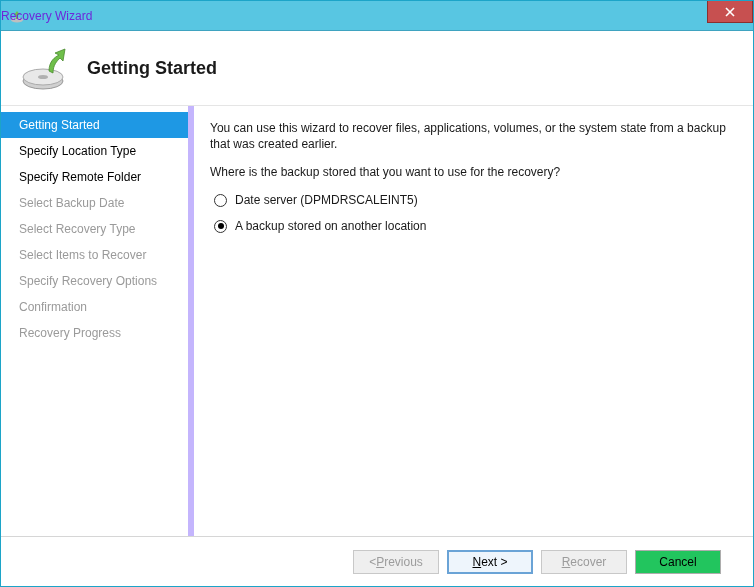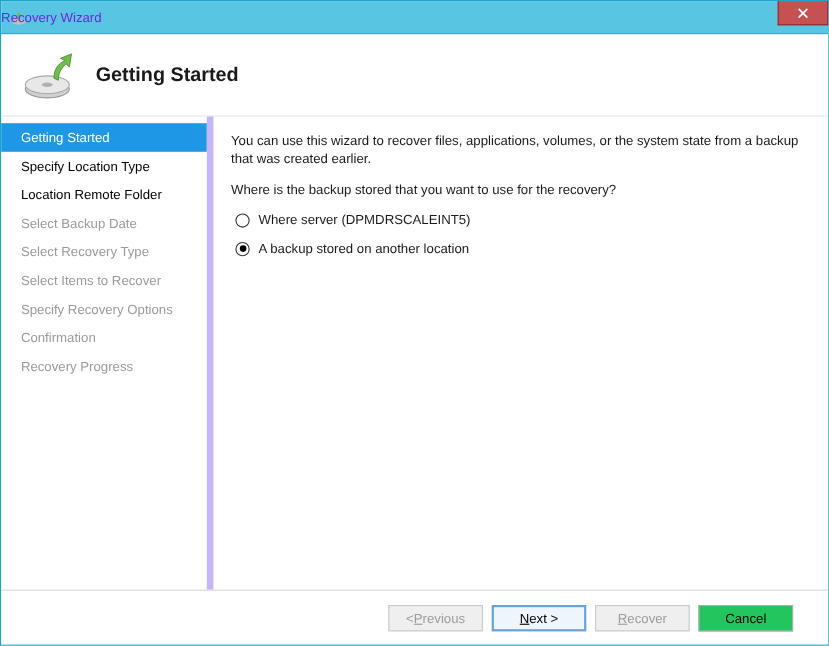--- a/index.html
+++ b/index.html
@@ -182,36 +182,36 @@
       <path d="M30 28 C30 18 36 14 40 12 L36 10 L46 6 L44 18 L41 15 C38 18 34 22 34 30 Z" fill="#6fbf4a" stroke="#4a8a2f" stroke-width="0.8"></path>
     </svg>
   </div>
   <div class="header-title">Getting Started</div>
 </div>
 
 <div class="body">
   <div class="sidebar">
     <div class="sidebar-item active">Getting Started</div>
     <div class="sidebar-item completed">Specify Location Type</div>
-    <div class="sidebar-item completed">Location Remote Folder</div>
+    <div class="sidebar-item completed">Specify Remote Folder</div>
     <div class="sidebar-item pending">Select Backup Date</div>
     <div class="sidebar-item pending">Select Recovery Type</div>
     <div class="sidebar-item pending">Select Items to Recover</div>
     <div class="sidebar-item pending">Specify Recovery Options</div>
     <div class="sidebar-item pending">Confirmation</div>
     <div class="sidebar-item pending">Recovery Progress</div>
   </div>
 
   <div class="content">
     <p>You can use this wizard to recover files, applications, volumes, or the system state from a backup that was created earlier.</p>
     <p>Where is the backup stored that you want to use for the recovery?</p>
     <div class="radio-group">
       <div class="radio-row">
         <div class="radio"></div>
-        <span>Where server (DPMDRSCALEINT5)</span>
+        <span>Date server (DPMDRSCALEINT5)</span>
       </div>
       <div class="radio-row">
         <div class="radio checked"></div>
         <span>A backup stored on another location</span>
       </div>
     </div>
   </div>
 </div>
 
 <div class="footer">

